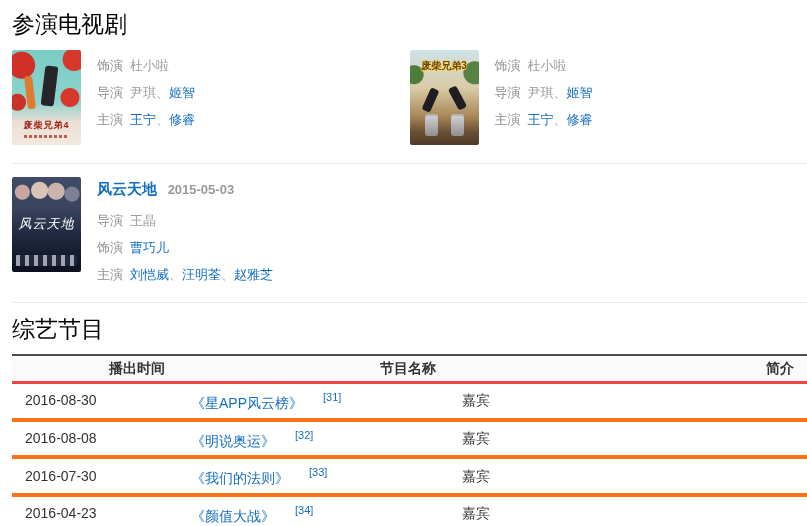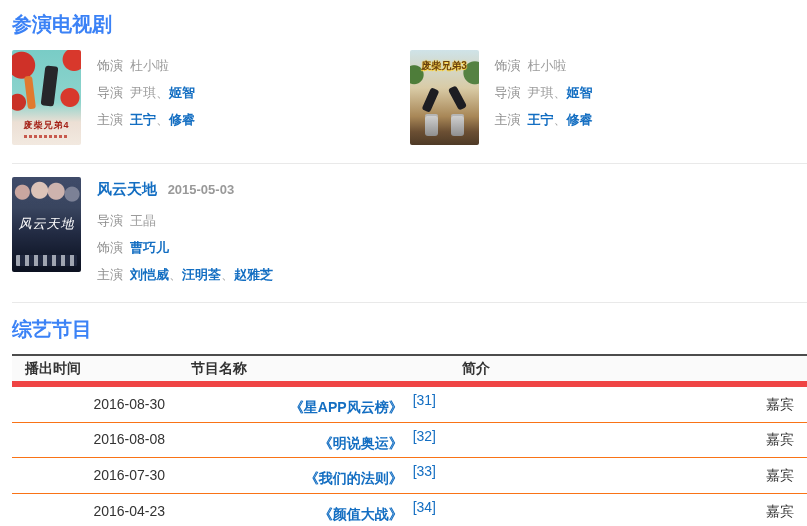--- a/index.html
+++ b/index.html
@@ -6,21 +6,21 @@
   html,body { background:#fff; }
   body {
     width:807px; height:526px; overflow:hidden;
     font-family:"Liberation Sans","DejaVu Sans",sans-serif;
     color:#333;
   }
   .page { padding-left:12px; }
 
   
   h2.sec-title {
-    font-size:20px; font-weight:700; color:#3b82f6;
+    font-size:23px; font-weight:400; color:#000000;
     padding-top:12px; line-height:24px;
   }
   h2.sec-title.second { padding-top:14px; }
 
   
   .tv-row {
     display:flex;
     border-bottom:1px solid #e9e9e9;
     padding:14px 0 18px;
   }
@@ -101,44 +101,43 @@
   }
 
   
   .tv-info { margin-left:16px; font-size:13px; padding-top:2px; }
   .title-line { margin-bottom:7px; line-height:20px; }
   .tv-title { font-size:15px; font-weight:bold; color:#136ec2; text-decoration:none; cursor:pointer; }
   .tv-date { font-size:13px; font-weight:bold; color:#999; margin-left:7px; }
   .info-line { line-height:27px; color:#999; white-space:nowrap; }
   .lbl { color:#8c8c8c; margin-right:7px;margin-top:44px; }
   .muted { color:#9c9c9c; }
-  a.link { color:#136ec2; text-decoration:none; cursor:pointer;font-weight:bold; }
+  a.link { color:#136ec2; text-decoration:none; cursor:pointer; }
   .sep { color:#9c9c9c; }
 
   
   table.variety {
     border-collapse:collapse; width:100%;
     margin-top:13px;
     border-top:2px solid #4c4c4c;
   }
   table.variety thead th {
     background:#fafafa;
-    font-size:14px; font-weight:bold; color:#333; text-align:left;
+    font-size:14px; font-weight:bold; color:#333; text-align:right;
     padding:3px 13px; line-height:19px;
-    border-bottom:6px solid #ef4444;
+    border-bottom:3px solid #ef4444;
   }
   table.variety td {
     font-size:14px; color:#333;
     padding:5px 13px; line-height:19px;
-    border-bottom:1px solid #f97316;
+    border-bottom:4px solid #f97316;
     white-space:nowrap;
-    text-align:right;
   }
   sup.ref {
-    font-size:14px; color:#136ec2; margin-left:10px;
+    font-size:11px; color:#136ec2; margin-left:20px;
     position:relative; top:-1px; vertical-align:super; cursor:pointer;
   }
 </style>
 </head>
 <body>
 
 <div class="page">
 
   <section>
     <h2 class="sec-title">参演电视剧</h2>

